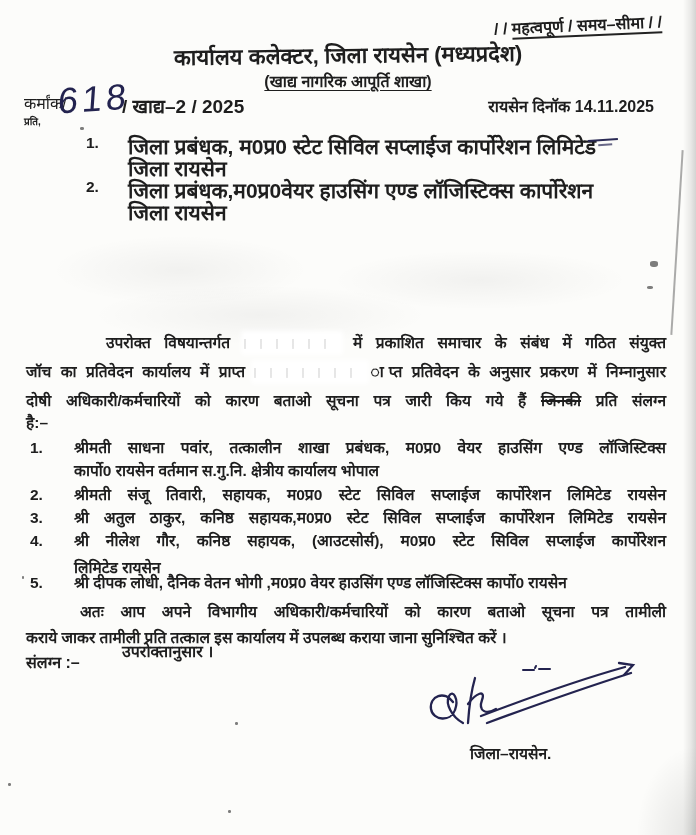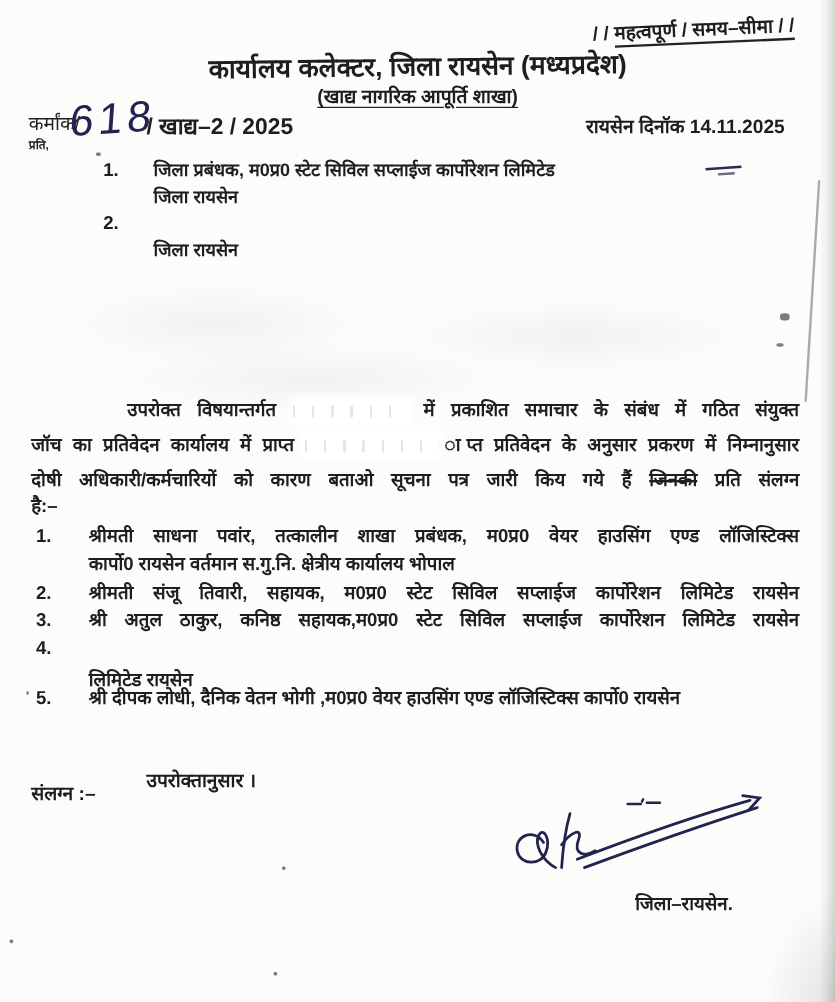--- a/index.html
+++ b/index.html
@@ -17,21 +17,21 @@
   .title{top:42px;left:0;width:696px;text-align:center;font-size:22px;font-weight:700;transform:rotate(-0.7deg);}
   .subtitle{top:72px;left:0;width:696px;text-align:center;font-size:16px;font-weight:700;}
   .subtitle span{text-decoration:underline;text-underline-offset:3px;}
   .ref-label{top:94px;left:24px;font-size:16px;font-weight:400;}
   .hw-number{top:76px;left:58px;font-size:36px;font-weight:500;letter-spacing:4px;transform:rotate(-4deg) skewX(-8deg);}
   .file-ref{top:95px;left:122px;font-size:19px;font-weight:700;}
   .place-date{top:97px;right:42px;font-size:16px;font-weight:700;text-align:center;}
   .salutation{top:115px;left:24px;font-size:10px;}
   
   .addr-no{left:86px;font-size:15.5px;}
-  .addr-line{left:128px;font-size:15px;}
+  .addr-line{left:128px;font-size:21px;}
   .hw-dash{position:absolute;left:588px;top:139px;width:30px;height:3px;
     border-top:2.5px solid #2a2a55;transform:rotate(-4deg);}
   .hw-dash::after{content:"";position:absolute;left:10px;top:3px;width:14px;height:2px;background:#2a2a55;opacity:.7;}
   
   .para{left:26px;width:640px;text-align:justify;text-align-last:justify;}
   .para.noj{text-align:left;text-align-last:left;}
   .struck{text-decoration:line-through;text-decoration-thickness:1.5px;}
   .wo{display:inline-block;height:18px;vertical-align:-4px;background:#fff;
       box-shadow:0 0 5px 3px #fff;
       background-image:repeating-linear-gradient(90deg,rgba(80,80,80,.14) 0 2px,rgba(0,0,0,0) 2px 16px);
@@ -39,21 +39,21 @@
   
   .off-no{left:30px;font-size:15.5px;}
   .off-line{left:74px;width:592px;text-align:justify;text-align-last:justify;}
   .off-line.noj{text-align:right;text-align-last:left;}
   
   .encl-label{left:26px;font-weight:700;font-size:16px;}
   .encl-value{left:122px;font-weight:700;font-size:16px;}
   
   .sig{position:absolute;left:423px;top:660px;}
   .designation{left:470px;top:722px;width:200px;text-align:center;font-size:16px;font-weight:700;}
-  .district{left:470px;top:744px;width:200px;text-align:center;font-size:15.5px;font-weight:700;}
+  .district{left:470px;top:744px;width:200px;text-align:left;font-size:15.5px;font-weight:700;}
   
   .edge-band{position:absolute;top:0;right:0;bottom:0;width:13px;
     background:linear-gradient(to right,rgba(0,0,0,0) 0%,rgba(0,0,0,.08) 60%,rgba(0,0,0,.16) 100%);}
   .edge-line{position:absolute;left:676px;top:150px;width:2px;height:185px;background:rgba(70,70,70,.45);transform:rotate(3.5deg);}
   .corner-shade{position:absolute;right:0;bottom:0;width:60px;height:90px;
     background:radial-gradient(ellipse at bottom right,rgba(0,0,0,.10),rgba(0,0,0,0) 70%);}
   .smudge{position:absolute;border-radius:50%;background:radial-gradient(ellipse,rgba(0,0,0,.045),rgba(0,0,0,0) 70%);}
   .speck{position:absolute;width:4px;height:3px;background:rgba(20,20,20,.55);border-radius:40%;}
 </style>
 </head>
@@ -88,20 +88,21 @@
   <div class="t hw-number pen">618</div>
   <div class="t file-ref">/ खाद्य–2 / 2025</div>
   <div class="t place-date">रायसेन दिनॉक 14.11.2025</div>
   <div class="t salutation">प्रति,</div>
 
   <div class="t addr-no" style="top:133px;">1.</div>
   <div class="t addr-line" style="top:133px;">जिला प्रबंधक, म0प्र0 स्टेट सिविल सप्लाईज कार्पोरेशन लिमिटेड</div>
   <div class="hw-dash"></div>
   <div class="t addr-line" style="top:155px;">जिला रायसेन</div>
   <div class="t addr-no" style="top:177px;">2.</div>
+  <div class="t addr-line" style="top:177px;">जिला प्रबंधक,म0प्र0वेयर हाउसिंग एण्ड लॉजिस्टिक्स कार्पोरेशन</div>
   <div class="t addr-line" style="top:199px;">जिला रायसेन</div>
 
   <div class="t para" style="top:362px;">
     <span>जॉच का प्रतिवेदन कार्यालय में प्राप्त</span>
     <span class="wo" style="width:112px;"></span>
     <span>ाप्त प्रतिवेदन के अनुसार प्रकरण में निम्नानुसार</span>
   </div>
   <div class="t para" style="top:333px;">
     <span style="display:inline-block;width:80px;"></span><span>उपरोक्त विषयान्तर्गत</span>
     <span class="wo" style="width:96px;"></span>
@@ -115,24 +116,29 @@
   <div class="t para noj" style="top:413px;">है:–</div>
 
   <div class="t off-no" style="top:438px;">1.</div>
   <div class="t off-line" style="top:438px;">श्रीमती साधना पवांर, तत्कालीन शाखा प्रबंधक, म0प्र0 वेयर हाउसिंग एण्ड लॉजिस्टिक्स</div>
   <div class="t off-line noj" style="top:461px;">कार्पो0 रायसेन वर्तमान स.गु.नि. क्षेत्रीय कार्यालय भोपाल</div>
   <div class="t off-no" style="top:485px;">2.</div>
   <div class="t off-line" style="top:485px;">श्रीमती संजू तिवारी, सहायक, म0प्र0 स्टेट सिविल सप्लाईज कार्पोरेशन लिमिटेड रायसेन</div>
   <div class="t off-no" style="top:508px;">3.</div>
   <div class="t off-line" style="top:508px;">श्री अतुल ठाकुर, कनिष्ठ सहायक,म0प्र0 स्टेट सिविल सप्लाईज कार्पोरेशन लिमिटेड रायसेन</div>
   <div class="t off-no" style="top:531px;">4.</div>
+  <div class="t off-line" style="top:531px;">श्री नीलेश गौर, कनिष्ठ सहायक, (आउटसोर्स), म0प्र0 स्टेट सिविल सप्लाईज कार्पोरेशन</div>
   <div class="t off-line noj" style="top:558px;">लिमिटेड रायसेन</div>
   <div class="t off-no" style="top:573px;">5.</div>
   <div class="t off-line noj" style="top:573px;">श्री दीपक लोधी, दैनिक वेतन भोगी ,म0प्र0 वेयर हाउसिंग एण्ड लॉजिस्टिक्स कार्पो0 रायसेन</div>
 
+  <div class="t para" style="top:602px;">
+    <span style="display:inline-block;width:54px;"></span><span>अतः आप अपने विभागीय अधिकारी/कर्मचारियों को कारण बताओ सूचना पत्र तामीली</span>
+  </div>
+  <div class="t para noj" style="top:628px;">कराये जाकर तामीली प्रति तत्काल इस कार्यालय में उपलब्ध कराया जाना सुनिश्चित करें ।</div>
   <div class="t encl-label" style="top:653px;">संलग्न :–</div>
   <div class="t encl-value" style="top:642px;">उपरोक्तानुसार ।</div>
 
   <div class="sig">
     <svg width="218" height="74" viewBox="0 0 218 74">
       <g fill="none" stroke="#23234f" stroke-width="2.3" stroke-linecap="round">
         <path d="M100,10 h11 m5,-1 h11" stroke-width="2"></path>
         <path d="M112,8 l1,-2" stroke-width="2"></path>
         <path d="M30,42 C22,30 6,36 8,49 C10,61 28,62 32,50 C36,39 30,29 26,36 C22,44 29,57 40,63"></path>
         <path d="M52,18 C48,32 46,48 45,63"></path>

